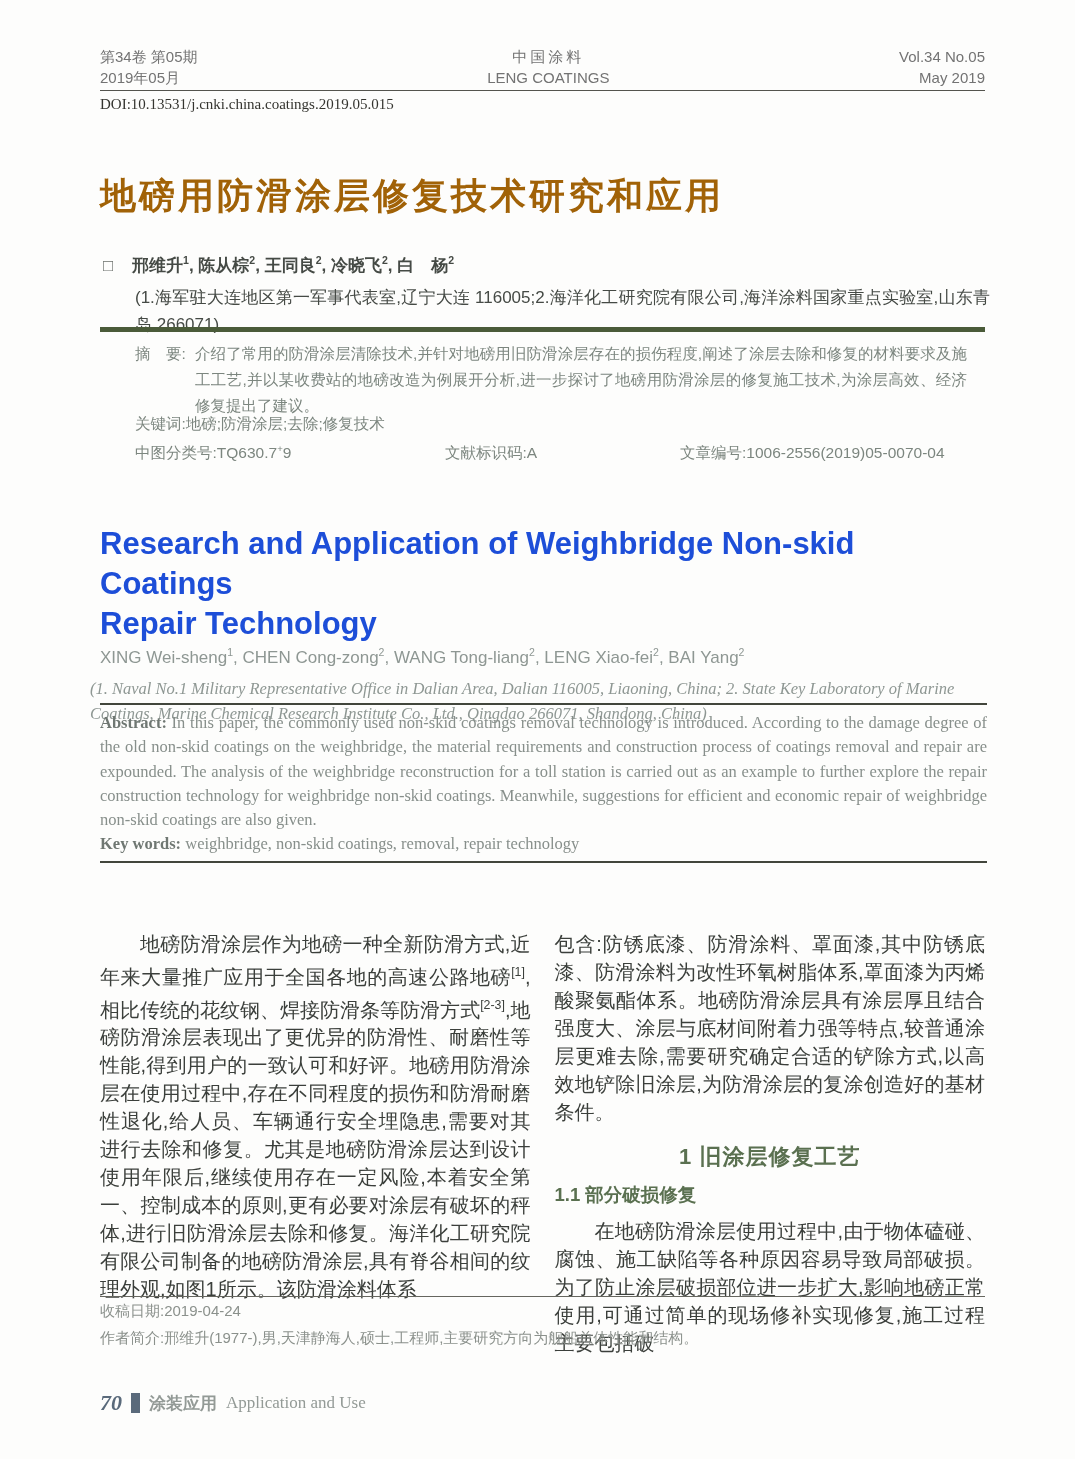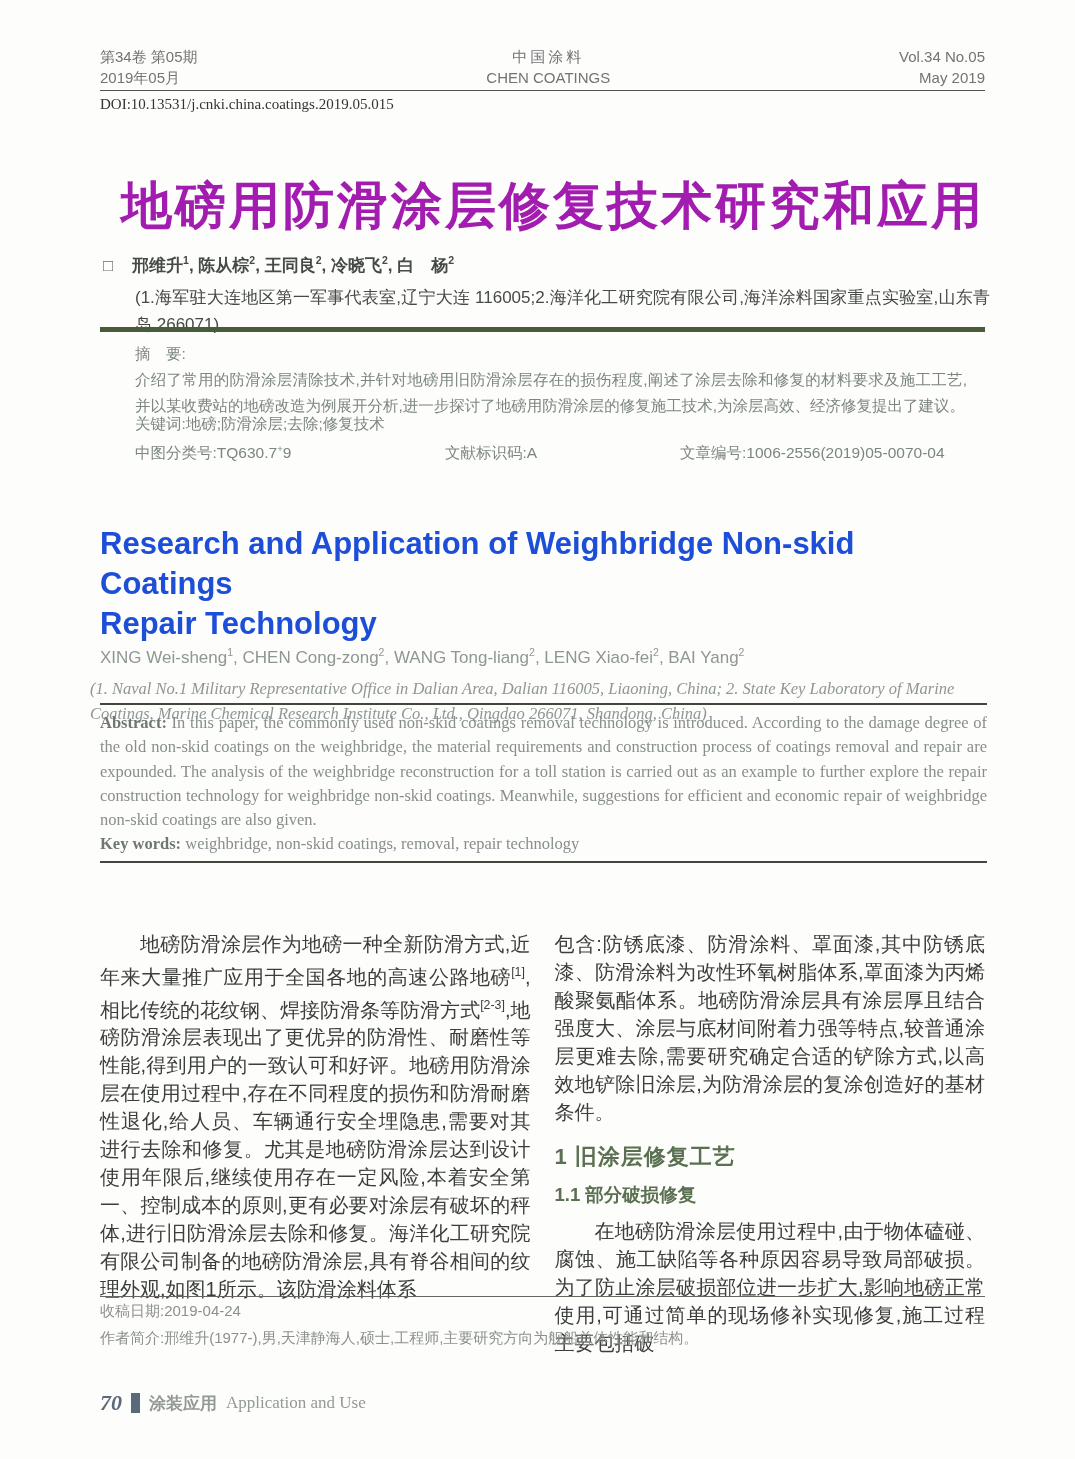--- a/index.html
+++ b/index.html
@@ -16,32 +16,32 @@
   
   .header-row{top:46px;left:100px;right:90px;display:flex;justify-content:space-between;
     color:#737373;font-size:15px;line-height:21px;}
   .header-col-c{text-align:center;}
   .header-col-r{text-align:right;}
   .journal-cn{letter-spacing:3px;}
   .header-rule{top:90px;left:100px;right:90px;border-top:1.5px solid #54544e;}
   .doi-line{top:96px;left:100px;font-family:"Liberation Serif",serif;font-size:15px;color:#34342f;}
 
   
-  .title-cn{top:172px;left:100px;right:90px;font-size:51px;font-weight:bold;color:#a21caf;
-    letter-spacing:3px;white-space:nowrap;text-align:right;}
+  .title-cn{top:172px;left:100px;right:90px;font-size:36px;font-weight:bold;color:#a16207;
+    letter-spacing:3px;white-space:nowrap;}
   .authors-cn{top:254px;left:103px;font-size:17px;color:#454a45;font-weight:bold;}
   .authors-cn .marker{margin-right:14px;color:#6b706b;}
   sup{font-size:0.62em;}
   .affil-cn{top:284px;left:135px;width:855px;font-size:17px;color:#454a45;line-height:27px;
     text-align:justify;}
   .bar{top:327px;left:100px;right:90px;height:5px;background:#4a5b39;}
 
   
   .abstract-cn{top:341px;left:135px;right:108px;display:flex;color:#7c867f;
-    font-size:15.5px;line-height:26px;flex-direction:column;}
+    font-size:15.5px;line-height:26px;}
   .abstract-cn .lbl{flex:none;width:60px;}
   .abstract-cn .txt{flex:1;text-align:justify;}
   .keywords-cn{top:414px;left:135px;color:#7c867f;font-size:15.5px;}
   .clc-row{top:443px;left:135px;right:120px;display:flex;color:#7c867f;font-size:15.5px;}
   .clc-item1{width:310px;}
   .clc-item2{width:235px;}
 
   
   .title-en{top:524px;left:100px;right:90px;font-size:31px;font-weight:bold;color:#1d4ed8;
     line-height:40px;}
@@ -56,21 +56,21 @@
 
   
   .body-cols{top:930px;left:100px;right:90px;display:flex;gap:24px;}
   .col{flex:1;min-width:0;}
   h2.sec{font-size:22px;color:#5a7050;font-weight:bold;margin:0 0 12px 0;letter-spacing:1px;}
   h3.subsec{font-size:18.5px;color:#5a7050;font-weight:bold;margin:10px 0 10px 0;}
   p.body-p{font-size:20px;line-height:28px;color:#3b3f3b;text-align:justify;margin:0;
     overflow-wrap:anywhere;}
   p.indent{text-indent:2em;}
   .right-first{margin-top:40px;}
-  h2.sec2{margin:16px 0 0 0;font-size:22px;color:#5a7050;font-weight:bold;letter-spacing:1px;}
+  h2.sec2{margin:16px 0 0 0;font-size:22px;color:#5a7050;font-weight:bold;letter-spacing:1px;text-align:center;}
 
   
   .footnote{top:1296px;left:100px;right:90px;border-top:1.5px solid #66665f;padding-top:0;
     font-size:15px;color:#8b918c;line-height:27px;}
 
   
   .footer{top:1390px;left:100px;display:flex;align-items:center;gap:9px;}
   .page-number{font-family:"Liberation Serif",serif;font-style:italic;font-weight:bold;
     font-size:22px;color:#5a6a7b;}
   .footer-bar{width:9px;height:20px;background:#5a6a7b;}
@@ -82,21 +82,21 @@
 
 <div class="page">
 
   <div class="abs header-row">
     <div class="header-col-l">
       <div>第34卷 第05期</div>
       <div>2019年05月</div>
     </div>
     <div class="header-col-c">
       <div class="journal-cn">中国涂料</div>
-      <div>CHEN COATINGS</div>
+      <div>LENG COATINGS</div>
     </div>
     <div class="header-col-r">
       <div>Vol.34  No.05</div>
       <div>May  2019</div>
     </div>
   </div>
   <div class="abs header-rule"></div>
   <div class="abs doi-line">DOI:10.13531/j.cnki.china.coatings.2019.05.015</div>
 
   <div class="abs title-cn">地磅用防滑涂层修复技术研究和应用</div>

